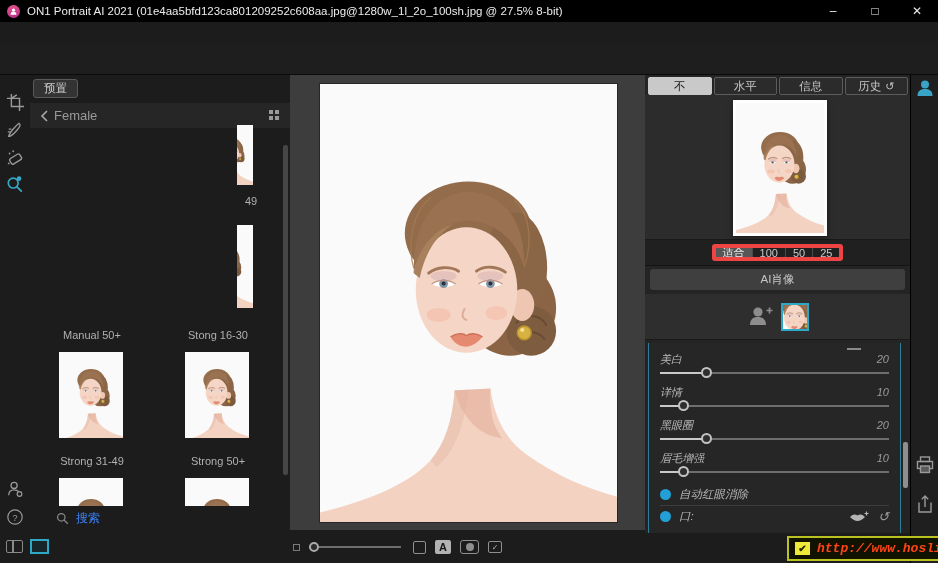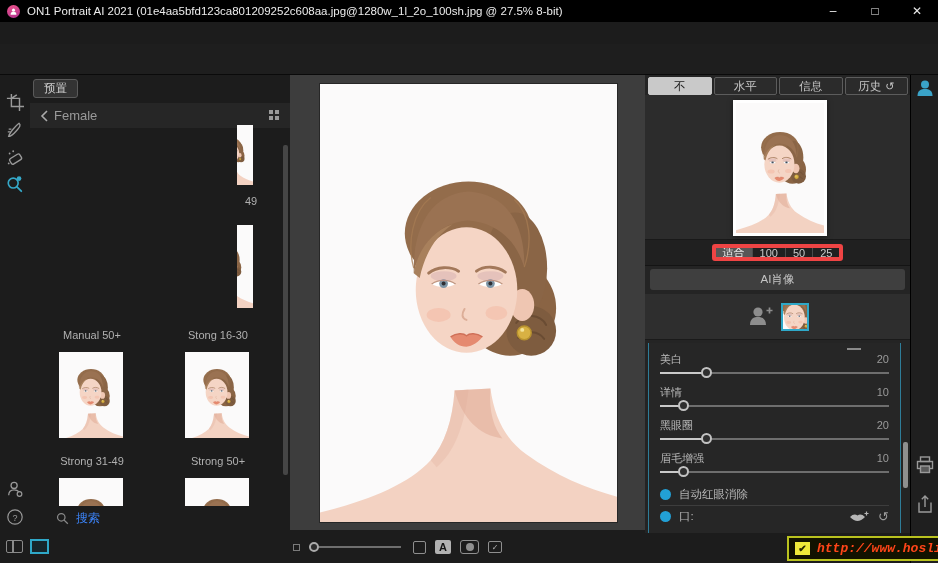--- a/index.html
+++ b/index.html
@@ -104,21 +104,21 @@
           font-size:11.5px;color:#c5c5c5;}
   .faces-row{position:absolute;left:0;top:219px;width:265px;height:46px;background:#2e2e2e;
              border-bottom:1px solid #1a1a1a;}
   .person-add{position:absolute;left:102px;top:10px;width:26px;height:26px;color:#8d8d8d;}
   .face-chip{position:absolute;left:136px;top:9px;width:28px;height:28px;border:2px solid #2fa8c8;
              background:#fff;overflow:hidden;}
   .face-chip svg{display:block;width:100%;height:100%;}
 
   
   .pane{position:absolute;left:3px;top:268px;width:253px;height:190px;background:#262626;
-        border-left:1px solid #2e7d99;border-right:1px solid #2e7d99;padding:2px 11px 0;}
+        border-left:1px solid #2e7d99;border-right:1px solid #2e7d99;padding:2px 11px 0;font-style:italic;}
   .pane-dash{height:7px;position:relative;}
   .pane-dash i{position:absolute;right:28px;top:3px;width:14px;height:2px;background:#8a8a8a;}
   .srow{height:33px;}
   .sl-labels{display:flex;justify-content:space-between;font-size:11px;height:14px;align-items:center;}
   .sl-name{color:#b8b8b8;}
   .sl-val{color:#9a9a9a;}
   .sl-track-wrap{position:relative;height:14px;}
   .sl-track{position:absolute;left:0;right:0;top:6px;height:2px;background:#6e6e6e;}
   .sl-fill{position:absolute;left:0;top:6px;height:2px;background:#c9c9c9;}
   .sl-handle{position:absolute;top:1px;width:11px;height:11px;border-radius:50%;

